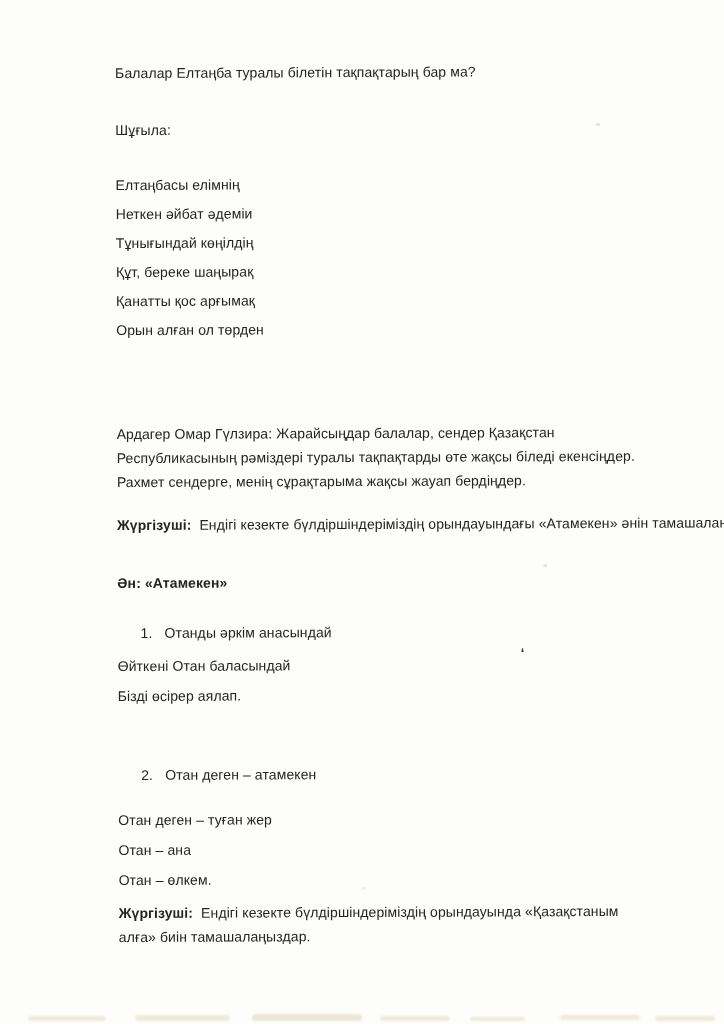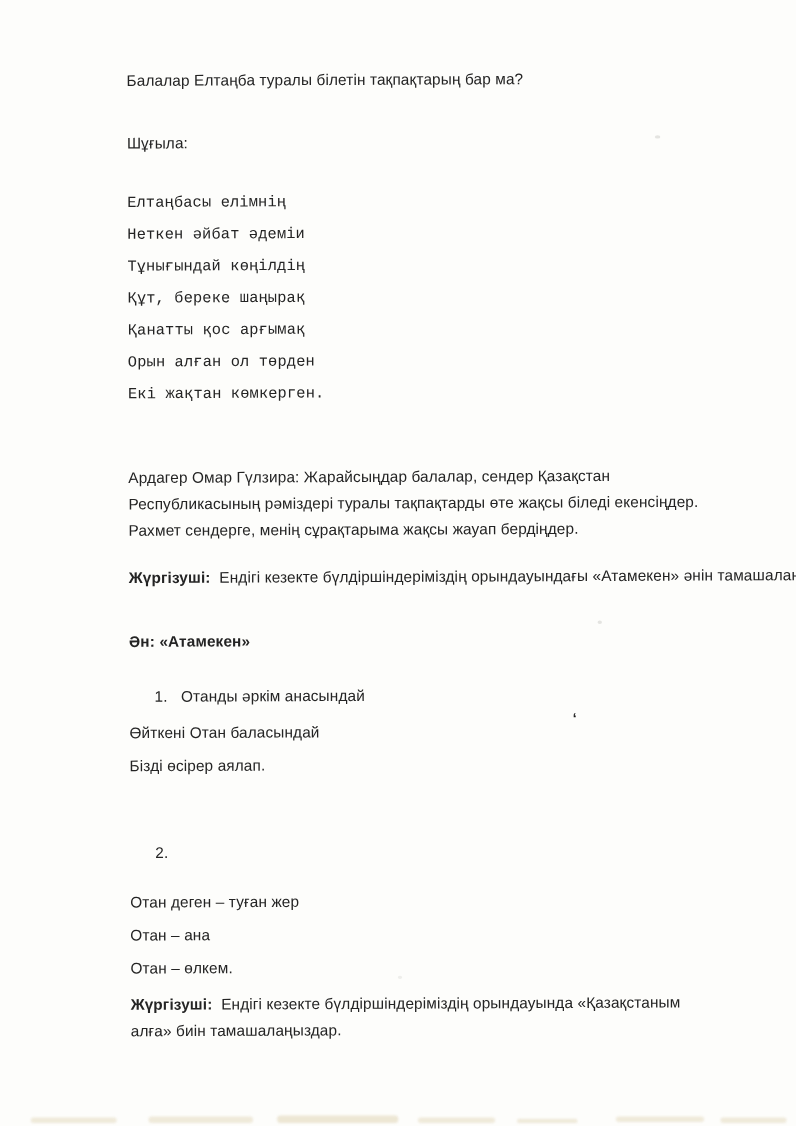--- a/index.html
+++ b/index.html
@@ -23,21 +23,21 @@
   .tblock {
     position: absolute;
     left: 117px;
     font-size: 14px;
     line-height: 24px;
     color: #242424;
     letter-spacing: 0.1px;
   }
   .question { top: 60px; font-weight: 400; }
   .speaker-line { top: 117px; }
-  .poem { top: 170px; line-height: 29px; font-family: Liberation Mono, monospace; }
+  .poem { top: 170px; line-height: 29px; }
   .para { width: 550px; }
   .para-ardager { top: 421px; }
   .para-host1 { top: 512px; width: 610px; white-space: nowrap; }
   .song-heading { top: 570px; font-weight: 700; }
   .verse-lead { display: flex; }
   .verse1-lead { top: 620px; left: 140px; }
   .verse2-lead { top: 762px; left: 140px; }
   .verse-number { width: 15px; margin-right: 9px; }
   .verse-lines { line-height: 30px; }
   .verse1-lines { top: 650px; }
@@ -87,21 +87,20 @@
 
     <div class="tblock speaker-line">Шұғыла:</div>
 
     <div class="tblock poem">
       <div class="poem-line">Елтаңбасы елімнің</div>
       <div class="poem-line">Неткен әйбат әдеміи</div>
       <div class="poem-line">Тұнығындай көңілдің</div>
       <div class="poem-line">Құт, береке шаңырақ</div>
       <div class="poem-line">Қанатты қос арғымақ</div>
       <div class="poem-line">Орын алған ол төрден</div>
-      <div class="poem-line">Екі жақтан көмкерген.</div>
     </div>
 
     <div class="tblock para para-ardager">
       <span>Ардагер Омар Гүлзира:</span>
       <span>Жарайсыңдар балалар, сендер Қазақстан Республикасының рәміздері туралы тақпақтарды өте жақсы біледі екенсіңдер. Рахмет сендерге, менің сұрақтарыма жақсы жауап бердіңдер.</span>
     </div>
 
     <div class="tblock para-host1">
       <span class="bold">Жүргізуші:</span>
       <span>Ендігі кезекте бүлдіршіндеріміздің орындауындағы «Атамекен» әнін тамашалаңыздар.</span>
@@ -113,20 +112,21 @@
       <span class="verse-number">1.</span>
       <span>Отанды әркім анасындай</span>
     </div>
     <div class="tblock verse-lines verse1-lines">
       <div>Өйткені Отан баласындай</div>
       <div>Бізді өсірер аялап.</div>
     </div>
 
     <div class="tblock verse-lead verse2-lead">
       <span class="verse-number">2.</span>
+      <span>Отан деген – атамекен</span>
     </div>
     <div class="tblock verse-lines verse2-lines">
       <div>Отан деген – туған жер</div>
       <div>Отан – ана</div>
       <div>Отан – өлкем.</div>
     </div>
 
     <div class="tblock para para-host2">
       <span class="bold">Жүргізуші:</span>
       <span>Ендігі кезекте бүлдіршіндеріміздің орындауында «Қазақстаным алға» биін тамашалаңыздар.</span>

